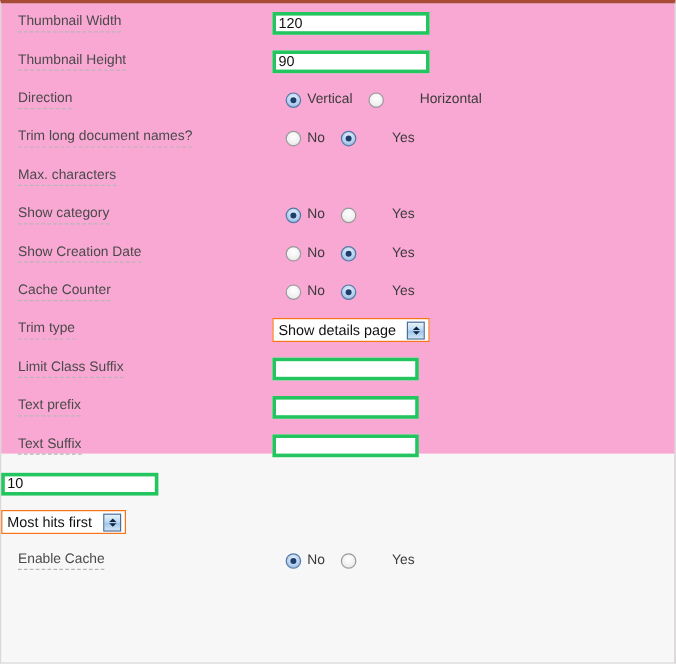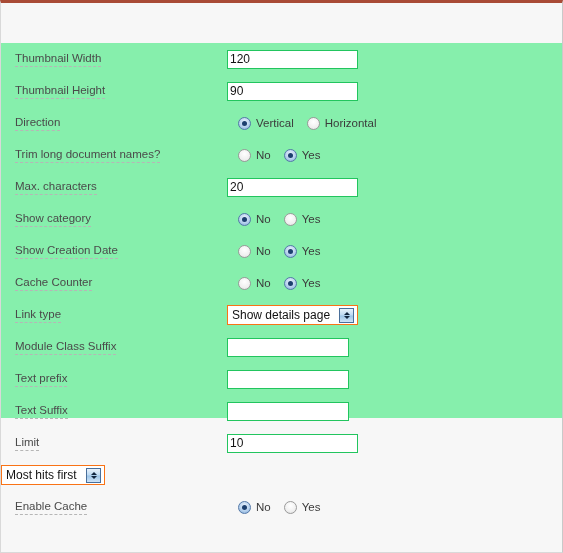--- a/index.html
+++ b/index.html
@@ -47,23 +47,22 @@
     font-weight: bold;
     color: #1a1a1a;
     line-height: 14px;
     letter-spacing: 0.1px;
   }
 
   
   .panel-body {
     position: relative;
     padding: 0;
-    background: #86efac;
+    background: #f9a8d4;
     height: 375px;
-    margin-top: 40px;
   }
 
   .row {
     position: relative;
     height: 32px;
     display: flex;
     align-items: center;
   }
 
   .label-cell {
@@ -90,21 +89,21 @@
     flex: 1;
     display: flex;
     align-items: center;
     height: 32px;
   }
 
   
   input.txt {
     box-sizing: border-box;
     height: 19px;
-    border: 1px solid #22c55e;
+    border: 3px solid #22c55e;
     background: #ffffff;
     font-family: "Liberation Sans", sans-serif;
     font-size: 12px;
     color: #111111;
     padding: 0 2px;
     outline: none;
     margin: 0;
     border-radius: 0;
   }
   input.txt.w-wide  { width: 131px; }
@@ -115,21 +114,21 @@
     display: flex;
     align-items: center;
     margin-left: 11px;
   }
   .radio-opt {
     display: flex;
     align-items: flex-end;
     margin-right: 13px;
     white-space: nowrap;
   }
-  .radio-opt:last-child { margin-right: 0; }
+  .radio-opt:last-child { margin-right: 0; gap: 25px; }
 
   .rdo {
     width: 13px;
     height: 13px;
     border-radius: 50%;
     box-sizing: border-box;
     border: 1px solid #9a9a9a;
     background: radial-gradient(circle at 50% 35%, #ffffff 0%, #f0f0f0 60%, #dcdcdc 100%);
     position: relative;
     flex: 0 0 auto;
@@ -267,23 +266,20 @@
             <span class="rdo-label">Yes</span>
           </label>
         </div>
       </div>
     </div>
 
     <div class="row">
       <div class="label-cell">
         <span class="flabel">Max. characters</span>
       </div>
-      <div class="field-cell">
-        <input class="txt w-wide" type="text" value="20" style="">
-      </div>
     </div>
 
     <div class="row">
       <div class="label-cell">
         <span class="flabel">Show category</span>
       </div>
       <div class="field-cell">
         <div class="radio-group">
           <label class="radio-opt">
             <span class="rdo checked"></span>
@@ -328,36 +324,36 @@
           <label class="radio-opt">
             <span class="rdo checked"></span>
             <span class="rdo-label">Yes</span>
           </label>
         </div>
       </div>
     </div>
 
     <div class="row">
       <div class="label-cell">
-        <span class="flabel">Link type</span>
+        <span class="flabel">Trim type</span>
       </div>
       <div class="field-cell">
         <div class="sel w-link">
           <span class="sel-text">Show details page</span>
           <span class="sel-arrow">
             <span class="up"></span>
               <span class="dn"></span>
           </span>
         </div>
       </div>
     </div>
 
     <div class="row">
       <div class="label-cell">
-        <span class="flabel">Module Class Suffix</span>
+        <span class="flabel">Limit Class Suffix</span>
       </div>
       <div class="field-cell">
         <input class="txt w-std" type="text" value="" style="">
       </div>
     </div>
 
     <div class="row">
       <div class="label-cell">
         <span class="flabel">Text prefix</span>
       </div>
@@ -369,23 +365,20 @@
     <div class="row">
       <div class="label-cell">
         <span class="flabel">Text Suffix</span>
       </div>
       <div class="field-cell">
         <input class="txt w-std" type="text" value="" style="">
       </div>
     </div>
 
     <div class="row">
-      <div class="label-cell">
-        <span class="flabel">Limit</span>
-      </div>
       <div class="field-cell">
         <input class="txt w-wide" type="text" value="10" style="">
       </div>
     </div>
 
 
     <div class="row">
       <div class="field-cell">
         <div class="sel w-order">
           <span class="sel-text">Most hits first</span>

